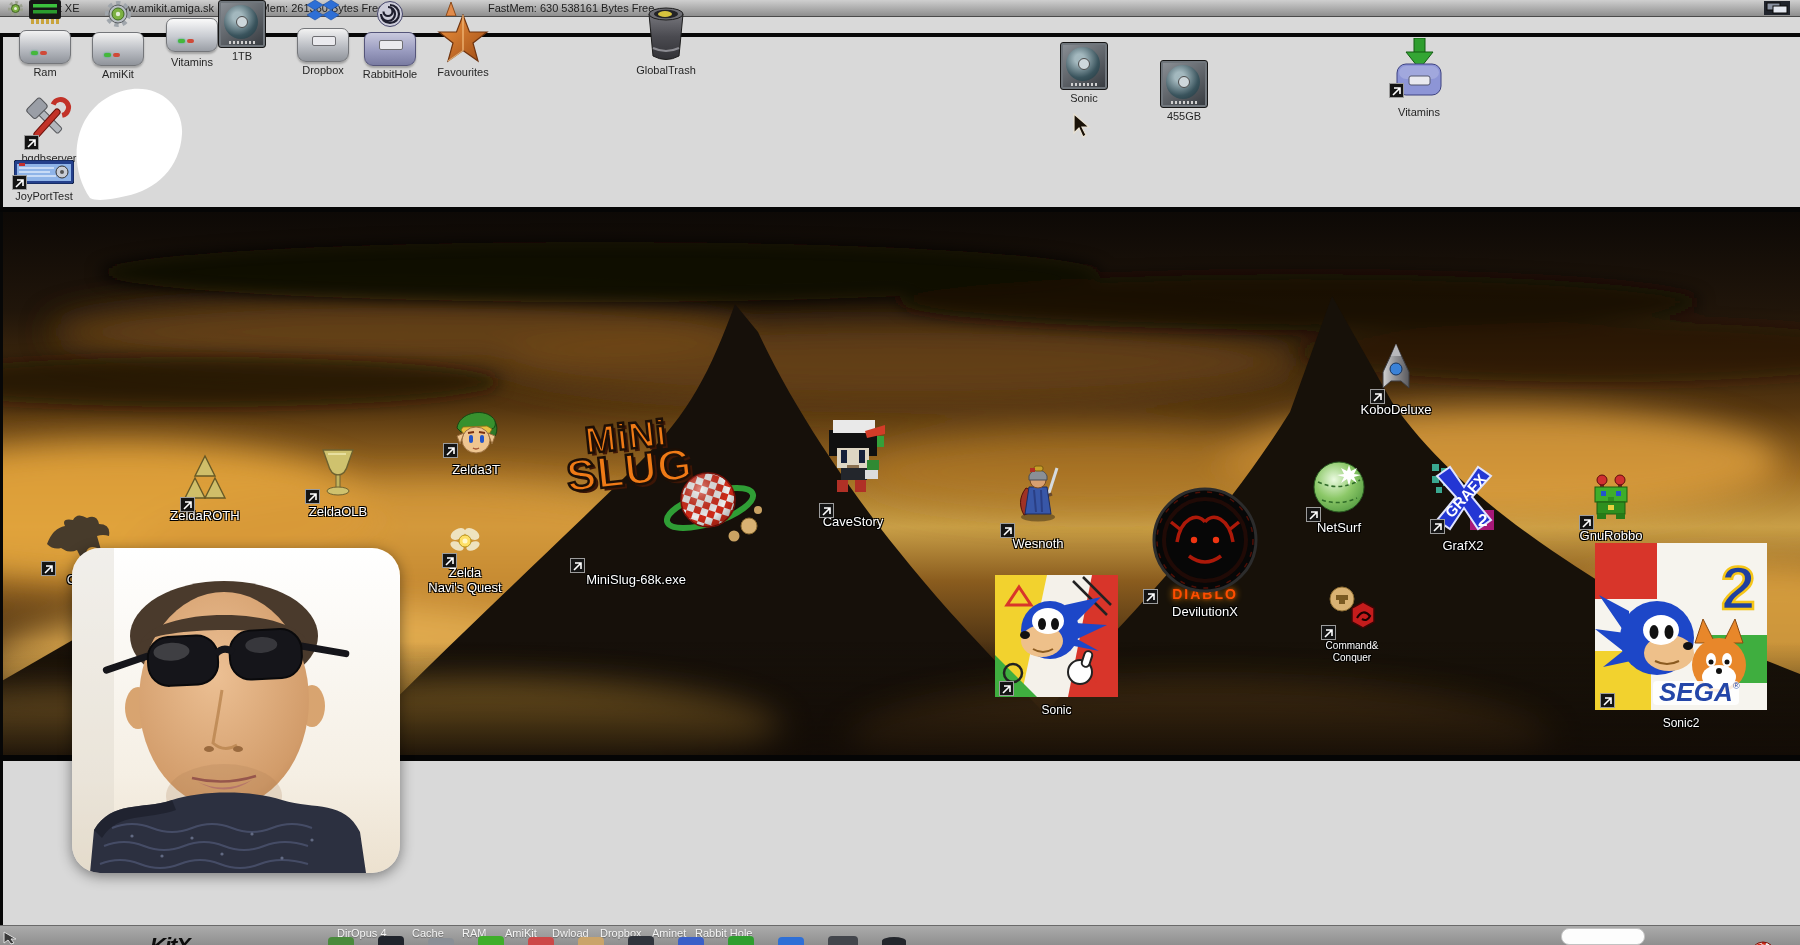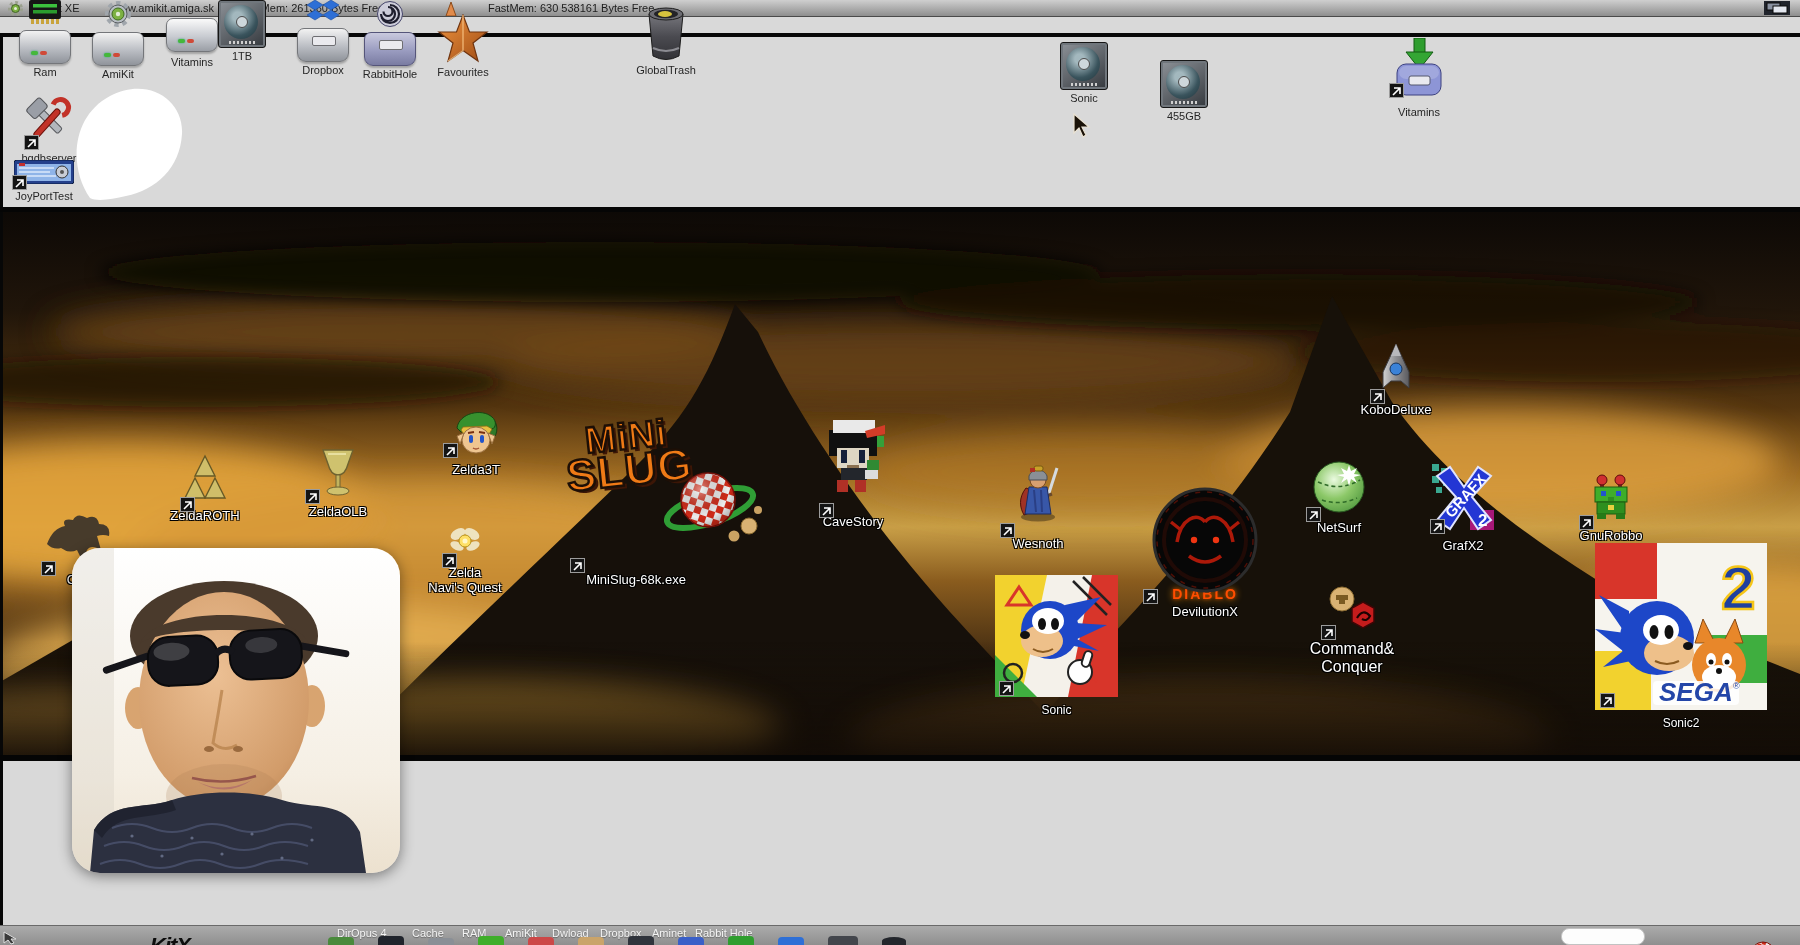--- a/index.html
+++ b/index.html
@@ -650,21 +650,21 @@
     <svg width="50" height="48" viewBox="0 0 50 48">
         <circle cx="15" cy="13" r="12" fill="#d9b273" stroke="#8a6a30"></circle>
         <path d="M9,9 h12 v5 h-3 v4 h-6 v-4 h-3 Z" fill="#7a5a22"></path>
         <polygon points="36,16 47,22 47,36 36,42 25,36 25,22" fill="#c41c1c" stroke="#3c0606" stroke-width="1.5"></polygon>
         <path d="M30,32 q6,-10 13,-2 q-3,6 -8,3" fill="none" stroke="#1a0202" stroke-width="2.2"></path>
       </svg>
     <div class="badge" style="left:-6px;bottom:-2px"><svg width="13" height="13">
           <path d="M3,10 L10,3 M4,3 H10 V9" stroke="#fff" stroke-width="1.6" fill="none"></path>
         </svg></div>
   </div>
-  <div class="glbl twoline" style="font-size:16px">
+  <div class="glbl twoline" style="font-size:10px">
       <div>Command&amp;</div>
       <div>Conquer</div>
     </div>
 </div>
 
 <div class="abs gicon" style="left:1595px;top:543px">
   <div class="artwrap">
     <svg width="172" height="167" viewBox="0 0 172 167">
         <rect width="172" height="167" fill="#f6f4ee"></rect>
         <rect x="0" y="0" width="62" height="56" fill="#d8352a"></rect>

